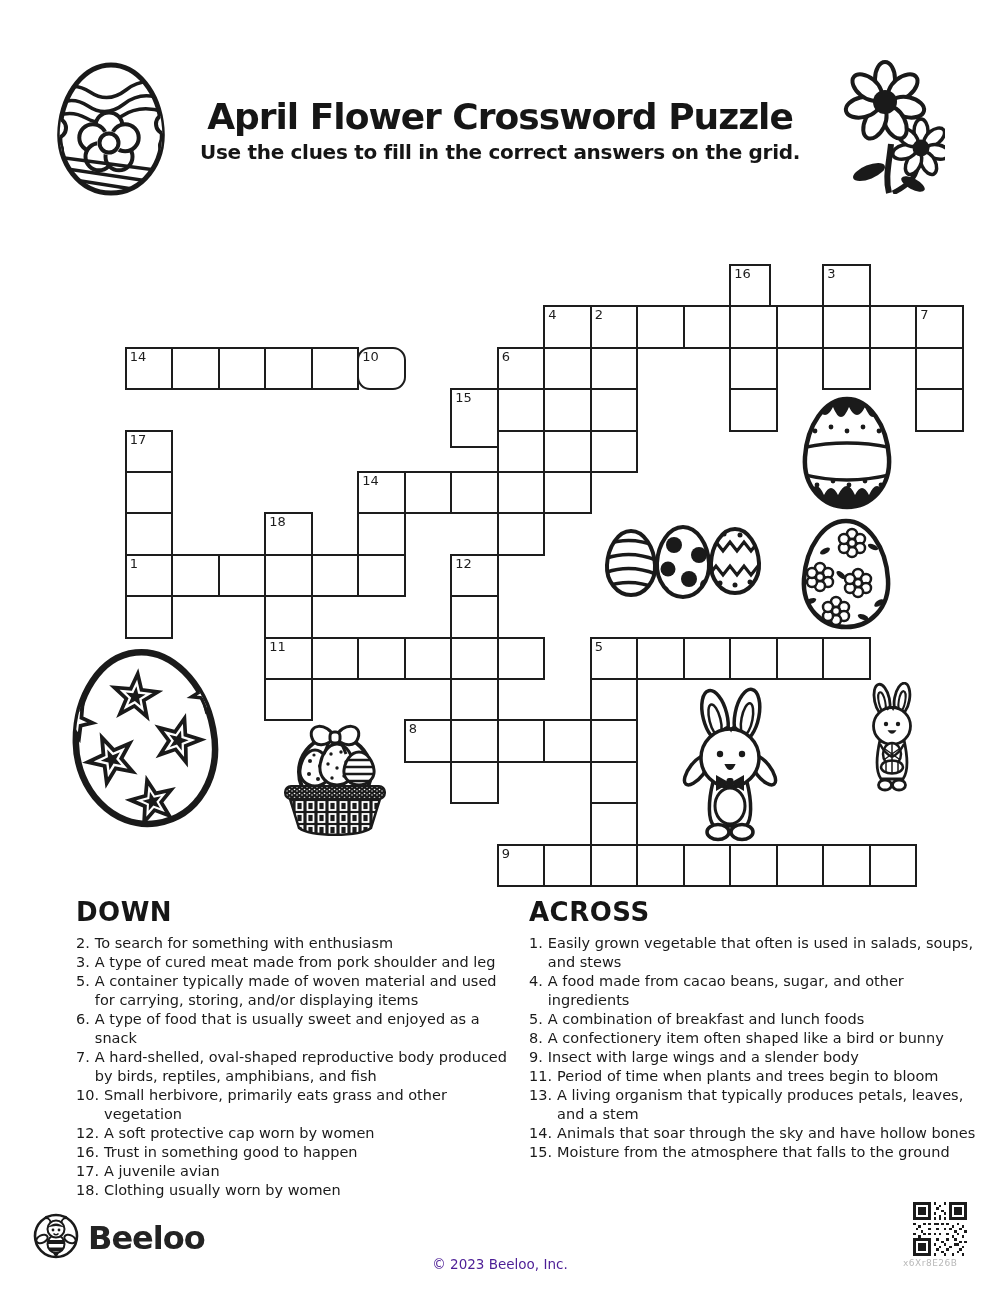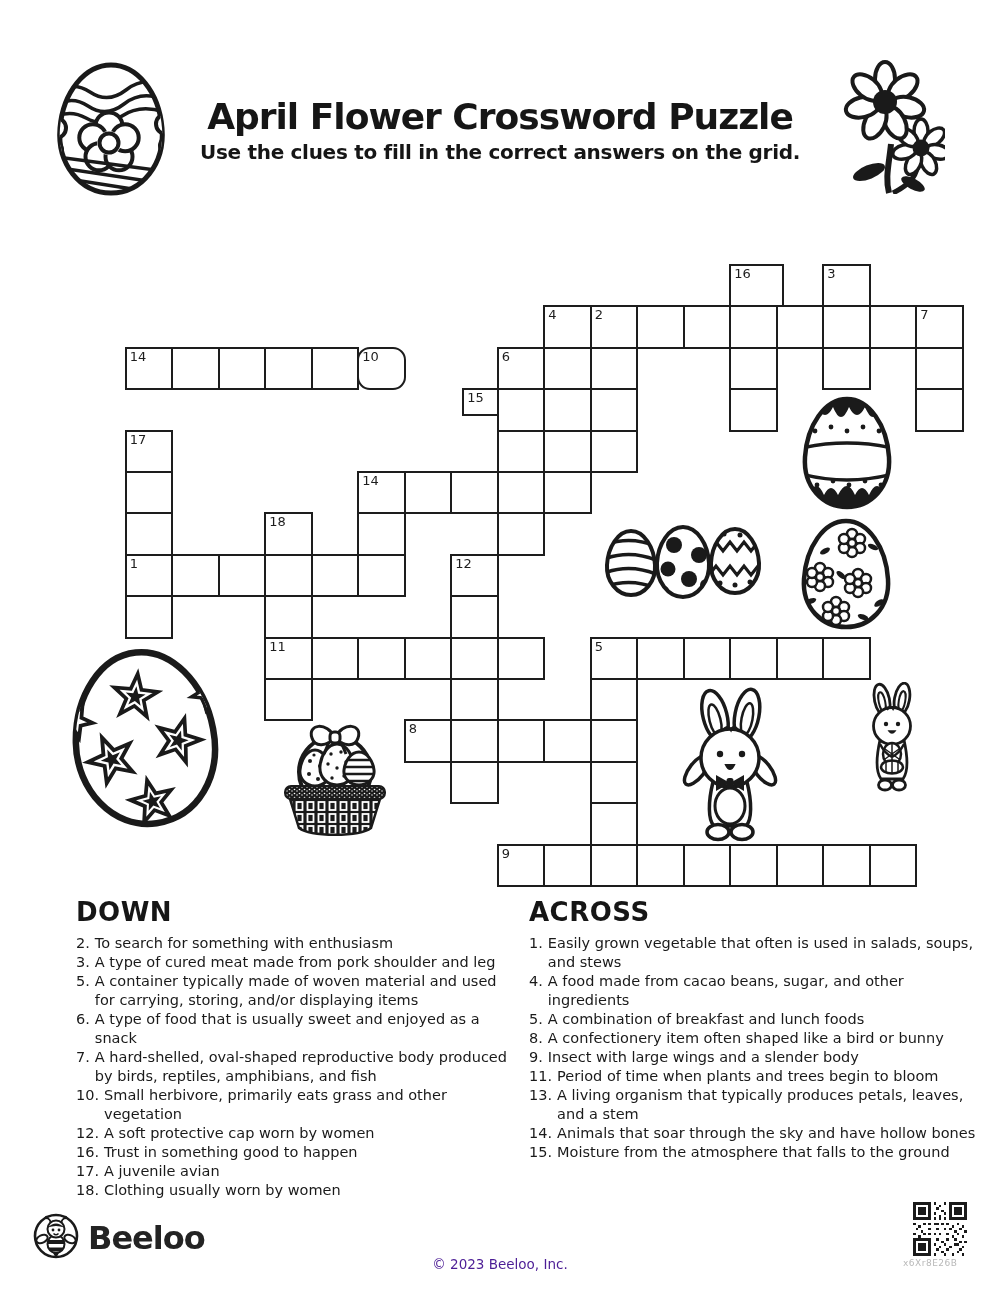--- a/index.html
+++ b/index.html
@@ -133,21 +133,21 @@
           <g transform="rotate(309)">
               <ellipse cx="0" cy="-23" rx="10" ry="17"></ellipse>
             </g>
           <circle cx="0" cy="0" r="12" fill="#1a1a1a" stroke="none"></circle>
         </g>
       </g>
     </svg>
   </div>
 
   <div id="grid-layer">
-      <div class="cell" style="left: 603.5px; top: -1px; width: 55px; height: 43.4px;">
+      <div class="cell" style="left: 603.5px; top: -1px; width: 42px; height: 43.4px;">
         <span class="cellnum">16</span>
       </div>
       <div class="cell" style="left: 696.5px; top: -1px; width: 48.5px; height: 43.4px;">
         <span class="cellnum">3</span>
       </div>
       <div class="cell" style="left: 417.5px; top: 40.4px; width: 48.5px; height: 43.4px;">
         <span class="cellnum">4</span>
       </div>
       <div class="cell" style="left: 464px; top: 40.4px; width: 48.5px; height: 43.4px;">
         <span class="cellnum">2</span>
@@ -172,21 +172,21 @@
         <span class="cellnum">10</span>
       </div>
       <div class="cell" style="left: 371px; top: 81.8px; width: 48.5px; height: 43.4px;">
         <span class="cellnum">6</span>
       </div>
       <div class="cell" style="left: 417.5px; top: 81.8px; width: 48.5px; height: 43.4px;"></div>
       <div class="cell" style="left: 464px; top: 81.8px; width: 48.5px; height: 43.4px;"></div>
       <div class="cell" style="left: 603.5px; top: 81.8px; width: 48.5px; height: 43.4px;"></div>
       <div class="cell" style="left: 696.5px; top: 81.8px; width: 48.5px; height: 43.4px;"></div>
       <div class="cell" style="left: 789.5px; top: 81.8px; width: 48.5px; height: 43.4px;"></div>
-      <div class="cell" style="left: 324.5px; top: 123.2px; width: 48.5px; height: 28px; margin-left: 12px;">
+      <div class="cell" style="left: 324.5px; top: 123.2px; width: 48.5px; height: 60px;">
         <span class="cellnum">15</span>
       </div>
       <div class="cell" style="left: 371px; top: 123.2px; width: 48.5px; height: 43.4px;"></div>
       <div class="cell" style="left: 417.5px; top: 123.2px; width: 48.5px; height: 43.4px;"></div>
       <div class="cell" style="left: 464px; top: 123.2px; width: 48.5px; height: 43.4px;"></div>
       <div class="cell" style="left: 603.5px; top: 123.2px; width: 48.5px; height: 43.4px;"></div>
       <div class="cell" style="left: 789.5px; top: 123.2px; width: 48.5px; height: 43.4px;"></div>
       <div class="cell" style="left: -1px; top: 164.6px; width: 48.5px; height: 43.4px;">
         <span class="cellnum">17</span>
       </div>

